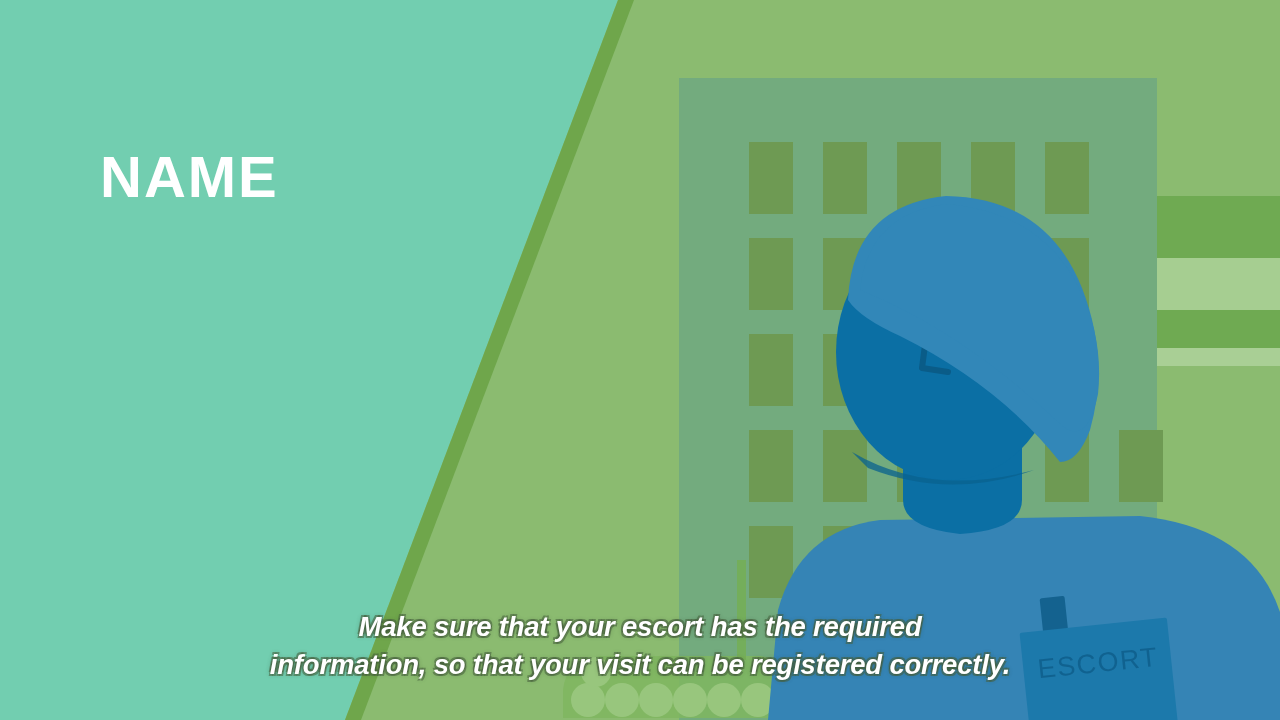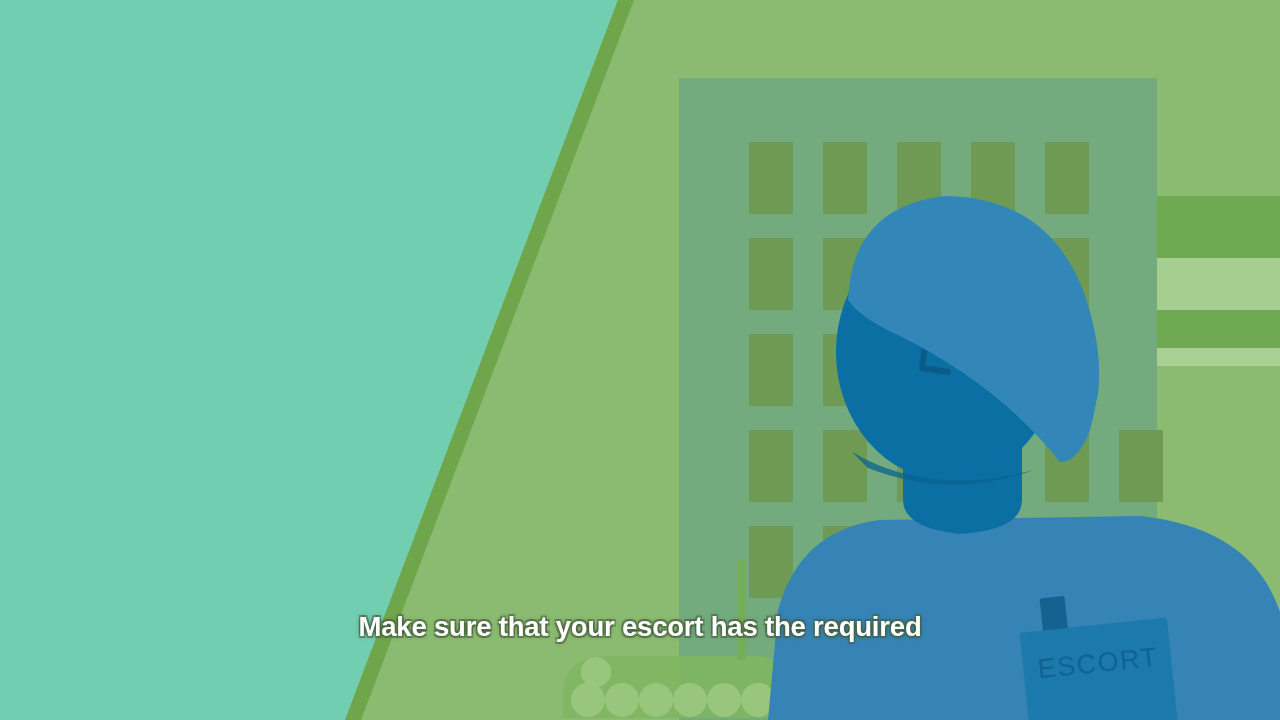--- a/index.html
+++ b/index.html
@@ -43,20 +43,21 @@
 
   
   #caption-block {
     position: absolute;
     left: 0;
     top: 608px;
     width: 1280px;
     z-index: 40;
     text-align: center;
     pointer-events: none;
+    font-style: italic;
   }
   .caption-line {
     color: #ffffff;
     font-size: 27.5px;
     font-weight: 600;
     line-height: 38px;
     letter-spacing: -0.2px;
     margin: 0;
     text-shadow:
       -1.6px -1.6px 0 rgba(70,95,60,.55),
@@ -174,19 +175,21 @@
 
       <rect x="1042" y="597" width="25" height="48" rx="2" transform="rotate(-6 1054 621)" fill="#14628F"></rect>
 
       <rect x="1025" y="625" width="148" height="112" rx="2" transform="rotate(-6 1099 681)" fill="#1C79AB"></rect>
 
       <text x="1099" y="672" text-anchor="middle" transform="rotate(-6 1099 672)" font-family="Liberation Sans, sans-serif" font-size="27" letter-spacing="1.5" fill="#0F5F8C" opacity="0.85">ESCORT</text>
     </g>
   </svg>
 
   <div id="title-block">
+    <div class="title-line" id="title-name">NAME</div>
   </div>
 
   <div id="caption-block">
     <div class="caption-line">Make sure that your escort has the required</div>
+    <div class="caption-line">information, so that your visit can be registered correctly.</div>
   </div>
 
 </div>
 
 </body></html>

